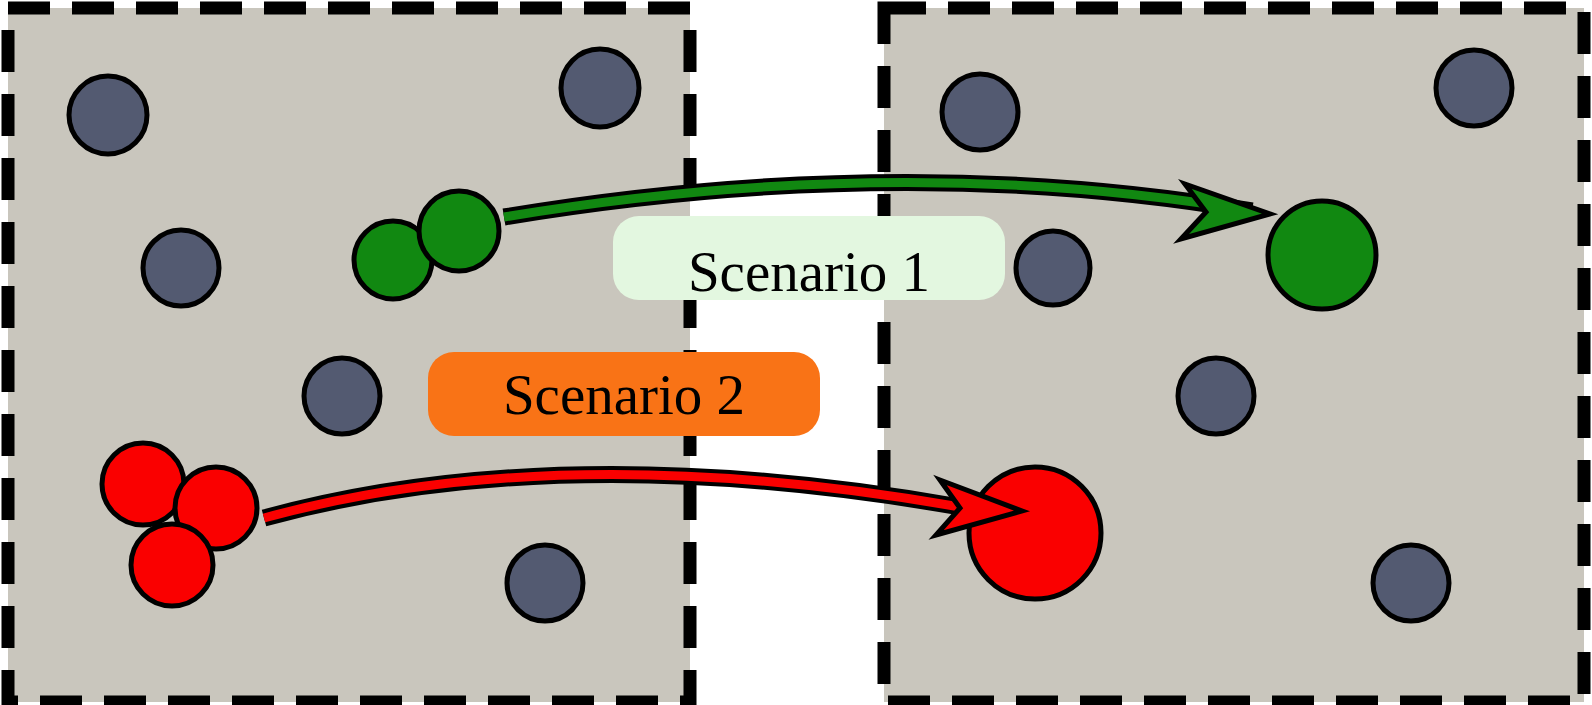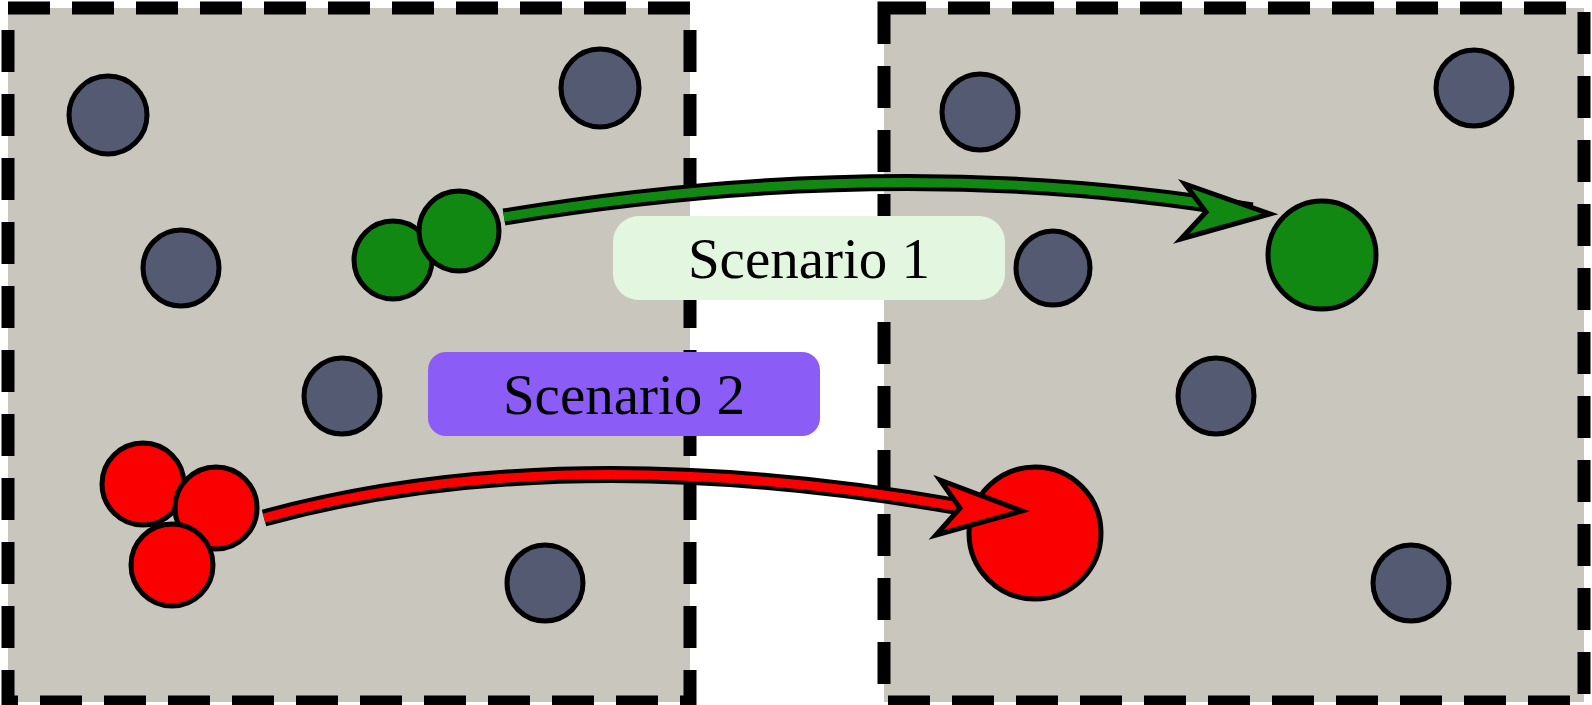--- a/index.html
+++ b/index.html
@@ -103,21 +103,21 @@
     </g>
 
     <g>
       <path d="M 264 518 Q 560 437 960 507" fill="none" stroke="#000000" stroke-width="17" stroke-linecap="butt"></path>
       <path d="M 264 518 Q 560 437 960 507" fill="none" stroke="#fa0000" stroke-width="9" stroke-linecap="butt"></path>
       <path d="M 940 480 L 1022 511 L 936 535 L 960 508 Z" fill="#fa0000" stroke="#000000" stroke-width="5" stroke-linejoin="miter"></path>
     </g>
 
   </svg>
 
-  <div class="badge" id="badge-scenario-1" style="background:#e3f7e0;">
+  <div class="badge" id="badge-scenario-1" style="background:#e3f7e0;align-items:flex-end;">
     <span>Scenario 1</span>
   </div>
 
-  <div class="badge" id="badge-scenario-2" style="background:#8b5cf6;border-radius:18px;">
+  <div class="badge" id="badge-scenario-2" style="background:#f97316;">
     <span>Scenario 2</span>
   </div>
 
 </div>
 
 </body></html>

